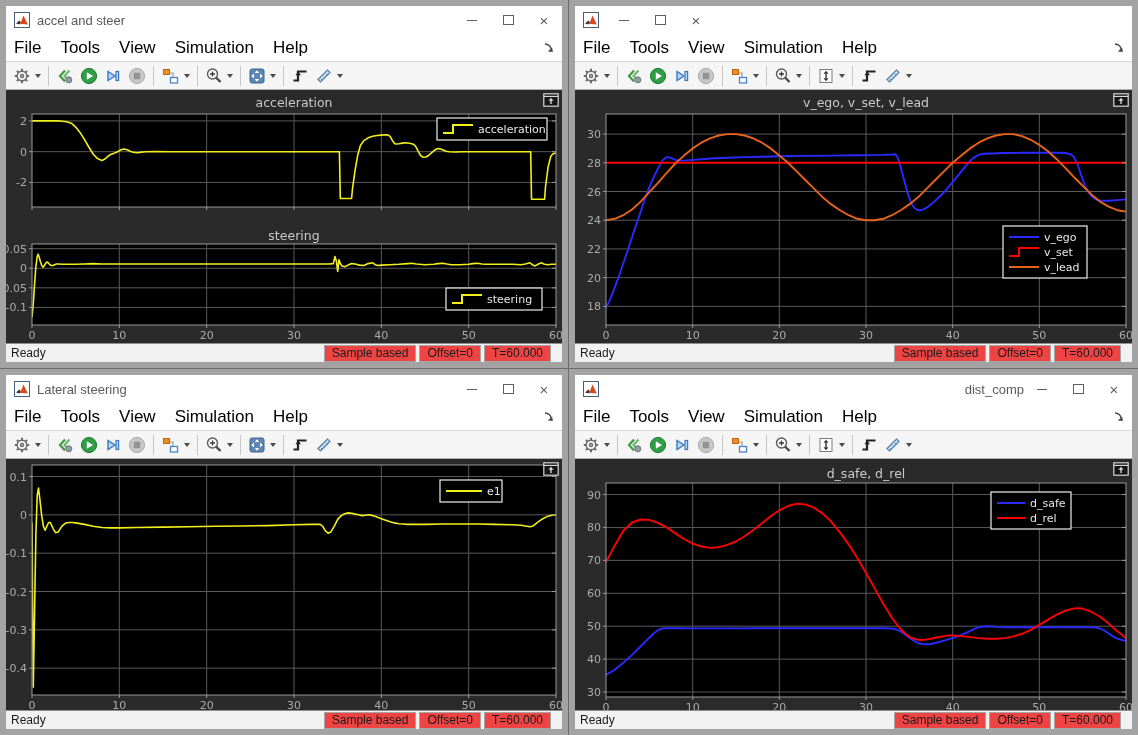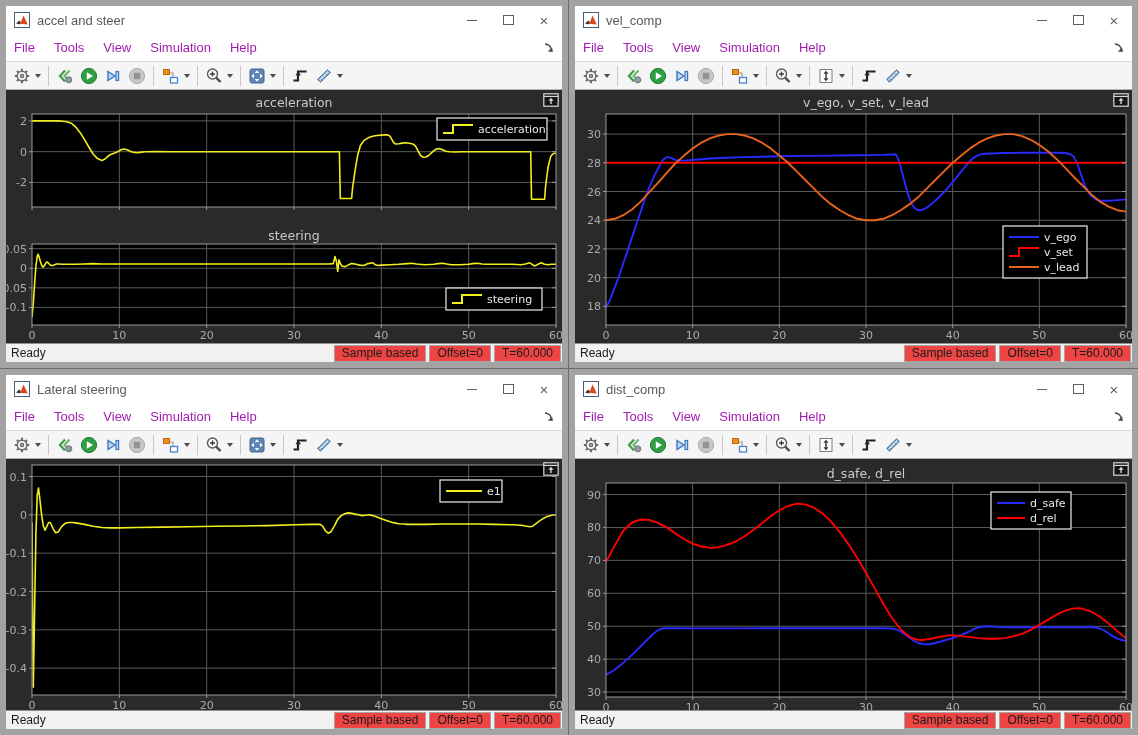--- a/index.html
+++ b/index.html
@@ -11,33 +11,33 @@
   .app-icon{width:16px;height:16px;margin-right:7px;display:inline-flex;}
   .title{font-size:13px;color:#5a5a5a;flex:1;white-space:nowrap;}
   .winbtns{display:flex;height:100%;}
   .wbtn{width:36px;display:flex;align-items:center;justify-content:center;color:#5f5f5f;}
   .min-glyph{width:10px;height:1px;background:#5f5f5f;display:inline-block;}
   .max-glyph{width:9px;height:8px;border:1px solid #5f5f5f;display:inline-block;}
   .close-glyph{font-size:15px;line-height:1;color:#5f5f5f;}
   .menubar{flex:0 0 27px;display:flex;align-items:center;padding:0 8px;background:#fff;
            border-bottom:1px solid #d9d9d9;}
   .menus{display:flex;}
-  .menu-item{font-size:13px;color:#a21caf;margin-right:19px;}
+  .menu-item{font-size:17px;color:#000000;margin-right:19px;}
   .dock-arrow{margin-left:auto;display:inline-flex;}
   .toolbar{flex:0 0 28px;background:#f5f5f5;border-bottom:1px solid #b2b2b2;display:flex;
            align-items:center;padding:0 4px;box-sizing:border-box;}
   .tbtn{height:22px;display:flex;align-items:center;padding:0 3px;}
   .tsep{width:1px;height:20px;background:#c6c6c6;margin:0 4px;}
   .dd{width:0;height:0;border-left:3px solid transparent;border-right:3px solid transparent;
       border-top:4px solid #4a4a4a;margin-left:4px;}
   .canvas{flex:1;background:#2a2a2a;position:relative;overflow:hidden;}
   .canvas svg.plot{position:absolute;left:0;top:0;}
   .corner-btn{position:absolute;top:3px;right:3px;width:16px;height:14px;display:inline-flex;}
   .statusbar{flex:0 0 19px;background:#f1f1f1;border-top:1px solid #8f8f8f;display:flex;
-             align-items:center;font-size:12px;color:#1a1a1a;padding:0 1px 0 5px;box-sizing:border-box;}
+             align-items:center;font-size:12px;color:#1a1a1a;padding:0 11px 0 5px;box-sizing:border-box;}
   .scells{margin-left:auto;display:flex;align-items:center;}
   .scell{border:1px solid #a6a6a6;padding:0 7px;margin-left:3px;font-size:12px;line-height:15px;
          background:#ef4444;white-space:nowrap;}
   text{font-family:"DejaVu Sans",sans-serif;}
 </style>
 </head>
 <body>
 
 <div id="screen">
     <div class="win" style="left: 0px; top: 0px; width: 568px; height: 368px;">
@@ -279,21 +279,20 @@
   </div>
     <div class="win" style="left: 569px; top: 0px; width: 569px; height: 368px;">
     <div class="titlebar">
       <span class="app-icon">
           <svg width="16" height="16" viewBox="0 0 16 16">
             <rect x="0.5" y="0.5" width="15" height="15" fill="#ffffff" stroke="#43607f"></rect>
             <path d="M2.2 11.5 L5.5 8.5 L7 10 L9.5 3.5 L13.8 12.5 Z" fill="#d6491e"></path>
             <path d="M2.2 11.5 L5.5 8.5 L6.2 12.5 Z" fill="#1f3a5f"></path>
           </svg>
         </span>
-      <span class="title">vel_comp</span>
       <span class="winbtns">
         <span class="wbtn">
             <span class="min-glyph"></span>
           </span>
         <span class="wbtn">
             <span class="max-glyph"></span>
           </span>
         <span class="wbtn">
             <span class="close-glyph">×</span>
           </span>
@@ -692,21 +691,21 @@
       </div>
     <div class="statusbar">
       <span class="ready">Ready</span>
       <span class="scells">
           <span class="scell">Sample based</span>
           <span class="scell">Offset=0</span>
           <span class="scell">T=60.000</span>
         </span>
     </div>
   </div>
-    <div class="win" style="left: 569px; top: 369px; width: 569px; height: 366px;">
+    <div class="win" style="left: 569px; top: 369px; width: 569px; height: 366px; text-align: right;">
     <div class="titlebar">
       <span class="app-icon">
           <svg width="16" height="16" viewBox="0 0 16 16">
             <rect x="0.5" y="0.5" width="15" height="15" fill="#ffffff" stroke="#43607f"></rect>
             <path d="M2.2 11.5 L5.5 8.5 L7 10 L9.5 3.5 L13.8 12.5 Z" fill="#d6491e"></path>
             <path d="M2.2 11.5 L5.5 8.5 L6.2 12.5 Z" fill="#1f3a5f"></path>
           </svg>
         </span>
       <span class="title">dist_comp</span>
       <span class="winbtns">

